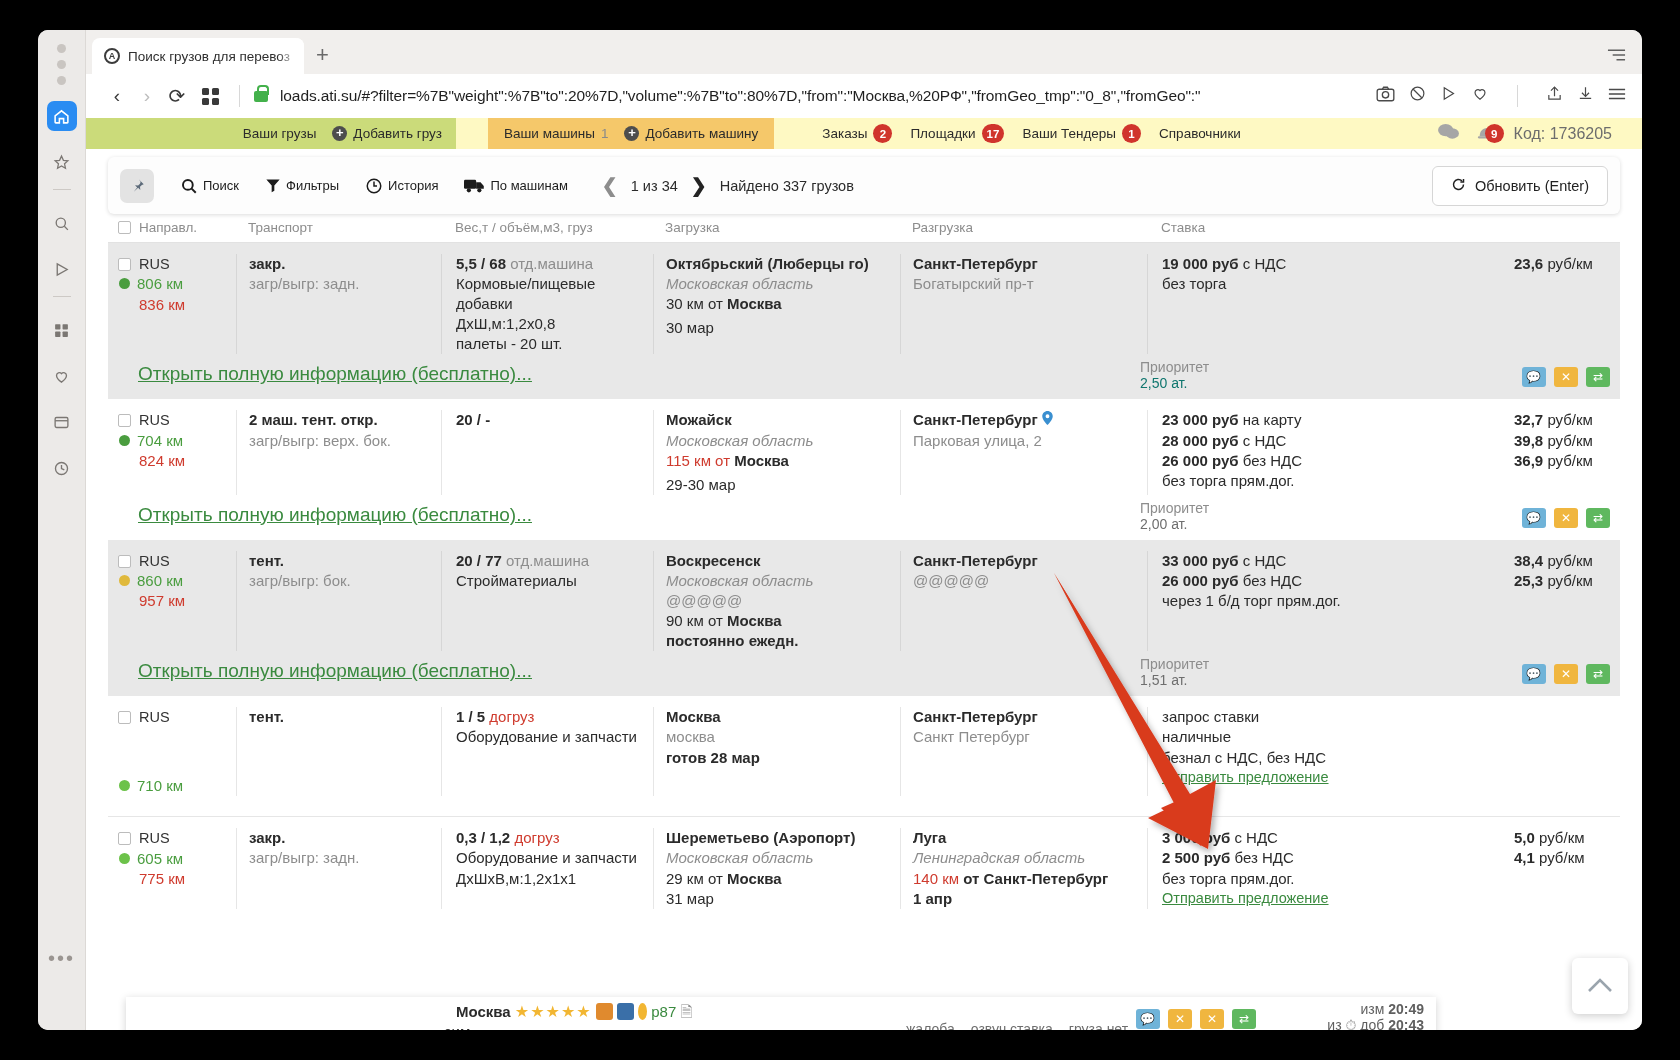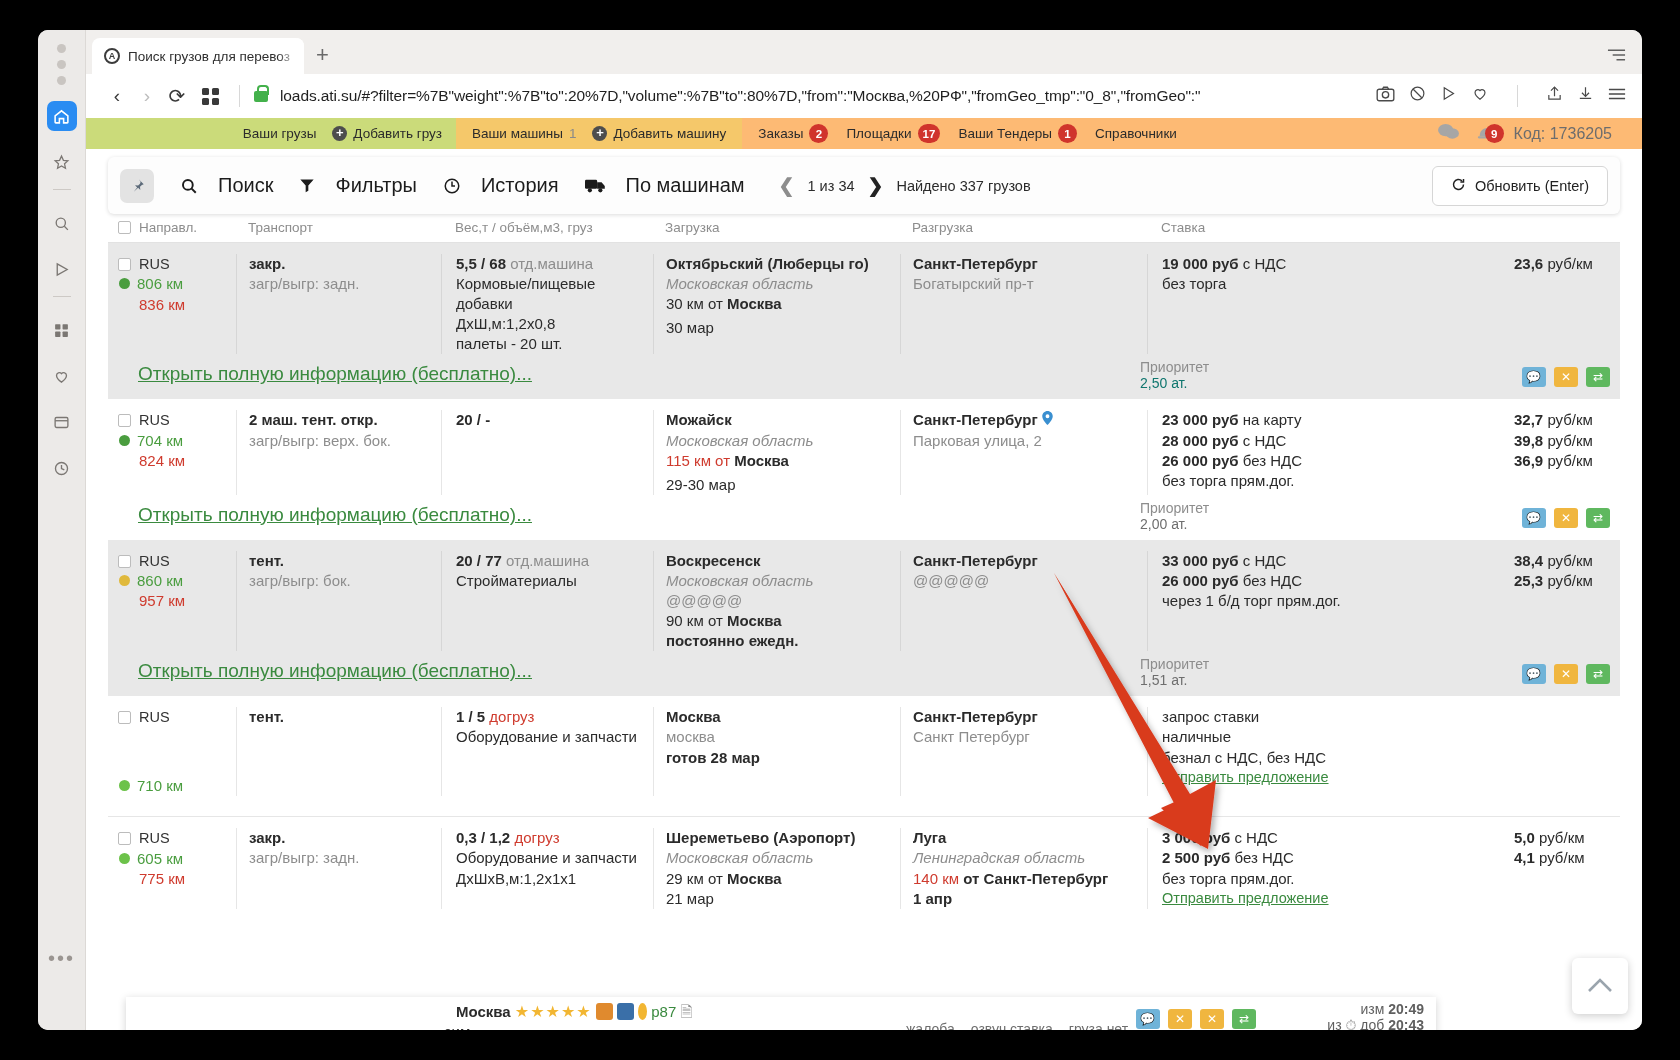--- a/index.html
+++ b/index.html
@@ -84,21 +84,21 @@
   .url { font-size: 15.5px; color: #1f1f1f; white-space: nowrap; overflow: hidden; flex: 1; letter-spacing: -0.1px; }
   .url-actions { display: flex; align-items: center; gap: 14px; color: #4a4a4a; margin-left: 14px; }
   .url-actions span { font-size: 17px; }
 
   
   .site {
     position: absolute; left: 48px; top: 88px; right: 0; bottom: 0;
     background: #ffffff; overflow: hidden;
   }
   
-  .sitenav { height: 31px; display: flex; align-items: stretch; background: #fdba74; font-size: 13.5px; }
+  .sitenav { height: 31px; display: flex; align-items: stretch; background: #fef9c3; font-size: 13.5px; gap: 32px; }
   .nav-green { background: #cbdb7a; display: flex; align-items: center; justify-content: flex-end; gap: 16px; padding: 0 14px 0 0; flex: 0 0 370px; }
   .nav-orange { background: #f5c86a; display: flex; gap: 16px; padding: 0 16px; }
   .nav-gray { display: flex; align-items: center; gap: 18px; padding: 0 16px; flex: 1; }
   .nav-item { display: flex; align-items: center; gap: 6px; color: #2b2b2b; white-space: nowrap; }
   .plus-ico {
     width: 15px; height: 15px; border-radius: 50%; background: #4d4d4d; color: #fff;
     font-size: 13px; line-height: 14px; text-align: center; font-weight: bold;
   }
   .cnt-gray { color: #8a8a8a; }
   .badge {
@@ -118,21 +118,21 @@
     height: 57px; background: #fdfdfd;
     border-radius: 6px;
     box-shadow: 0 1px 4px rgba(0,0,0,.14);
     display: flex; align-items: center; padding: 0 12px;
     position: relative; z-index: 5;
   }
   .pin {
     width: 34px; height: 34px; border-radius: 7px; background: #e3e3e3;
     display: flex; align-items: center; justify-content: center; color: #5d6b7a; font-size: 17px;
   }
-  .tool-item { display: flex; align-items: center; gap: 20px; margin-left: 26px; font-size: 20px; color: #1c1c1c; }
+  .tool-item { display: flex; align-items: center; gap: 5px; margin-left: 26px; font-size: 13px; color: #1c1c1c; }
   .tool-item .ti { color: #1c1c1c; display: flex; align-items: center; }
   .pager { display: flex; align-items: center; gap: 13px; margin-left: 34px; font-size: 14.5px; color: #2b2b2b; }
   .chev { color: #8d8d8d; font-size: 19px; font-weight: bold; }
   .chev.dark { color: #232323; }
   .refresh-btn {
     margin-left: auto; height: 40px; padding: 0 18px;
     border: 1px solid #d6d6d6; background: #fff; border-radius: 6px;
     display: flex; align-items: center; gap: 9px; font-size: 14.5px; color: #222;
   }
 
@@ -681,21 +681,21 @@
             </div>
             <div class="c-wt">
               <div><span class="b">0,3 / 1,2</span> <span class="red">догруз</span></div>
               <div>Оборудование и запчасти</div>
               <div>ДхШхВ,м:1,2х1х1</div>
             </div>
             <div class="c-load">
               <div class="b">Шереметьево (Аэропорт)</div>
               <div class="it">Московская область</div>
               <div><span>29 км от</span> <span class="b">Москва</span></div>
-              <div>21 мар</div>
+              <div>31 мар</div>
             </div>
             <div class="c-unl">
               <div class="b">Луга</div>
               <div class="it">Ленинградская область</div>
               <div><span class="red">140 км</span> <span class="b">от Санкт-Петербург</span></div>
               <div class="b">1 апр</div>
             </div>
             <div class="c-rate">
               <div class="rate-row">
                 <div class="rate-left">

